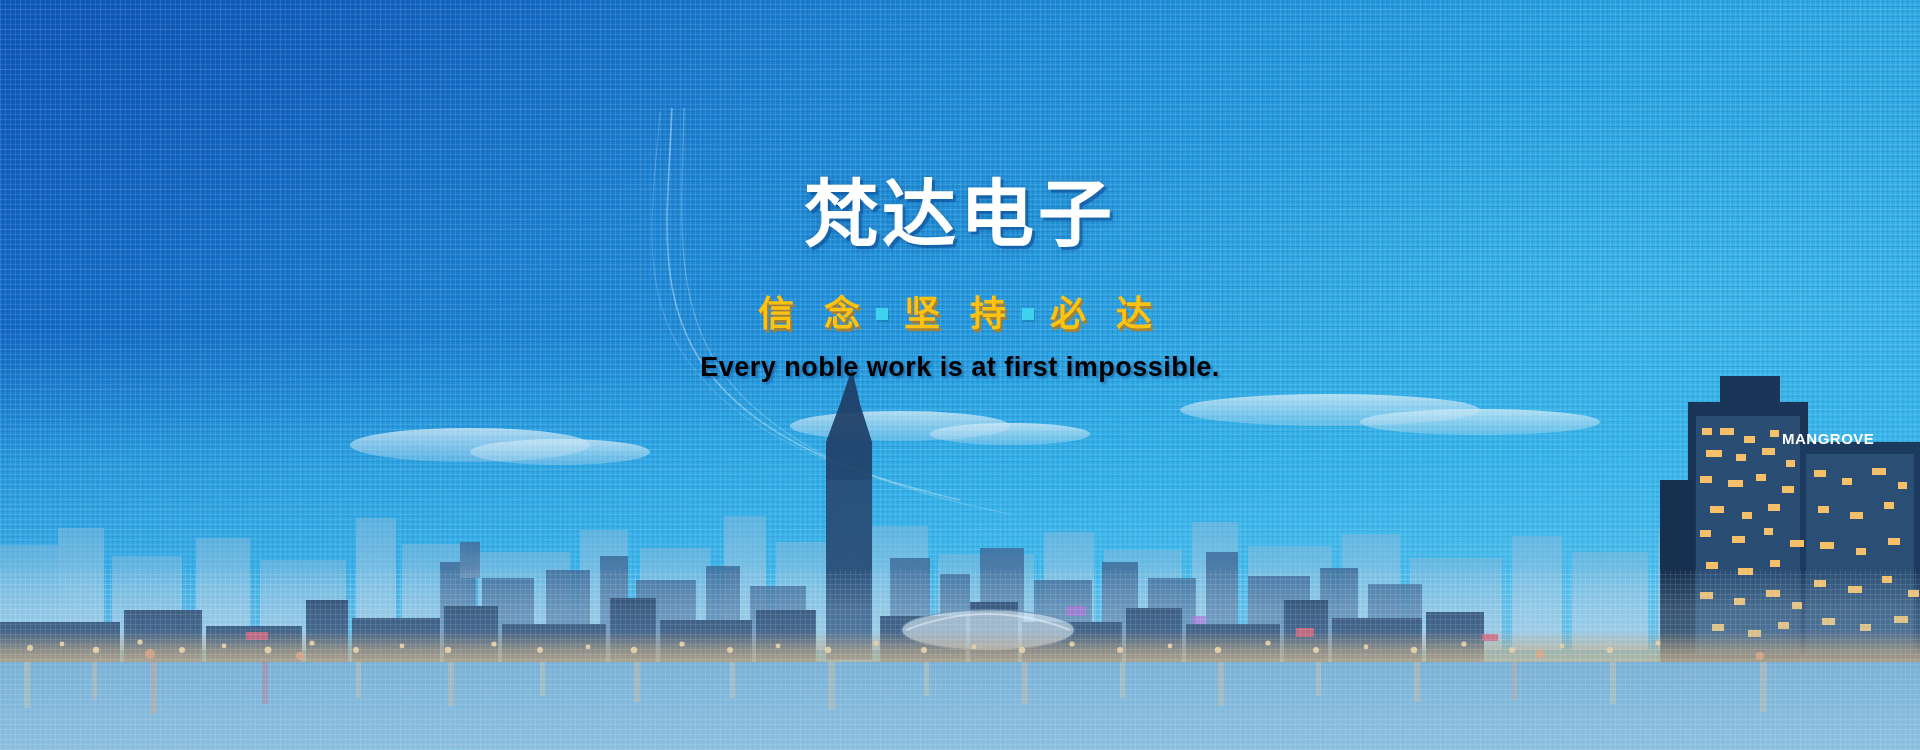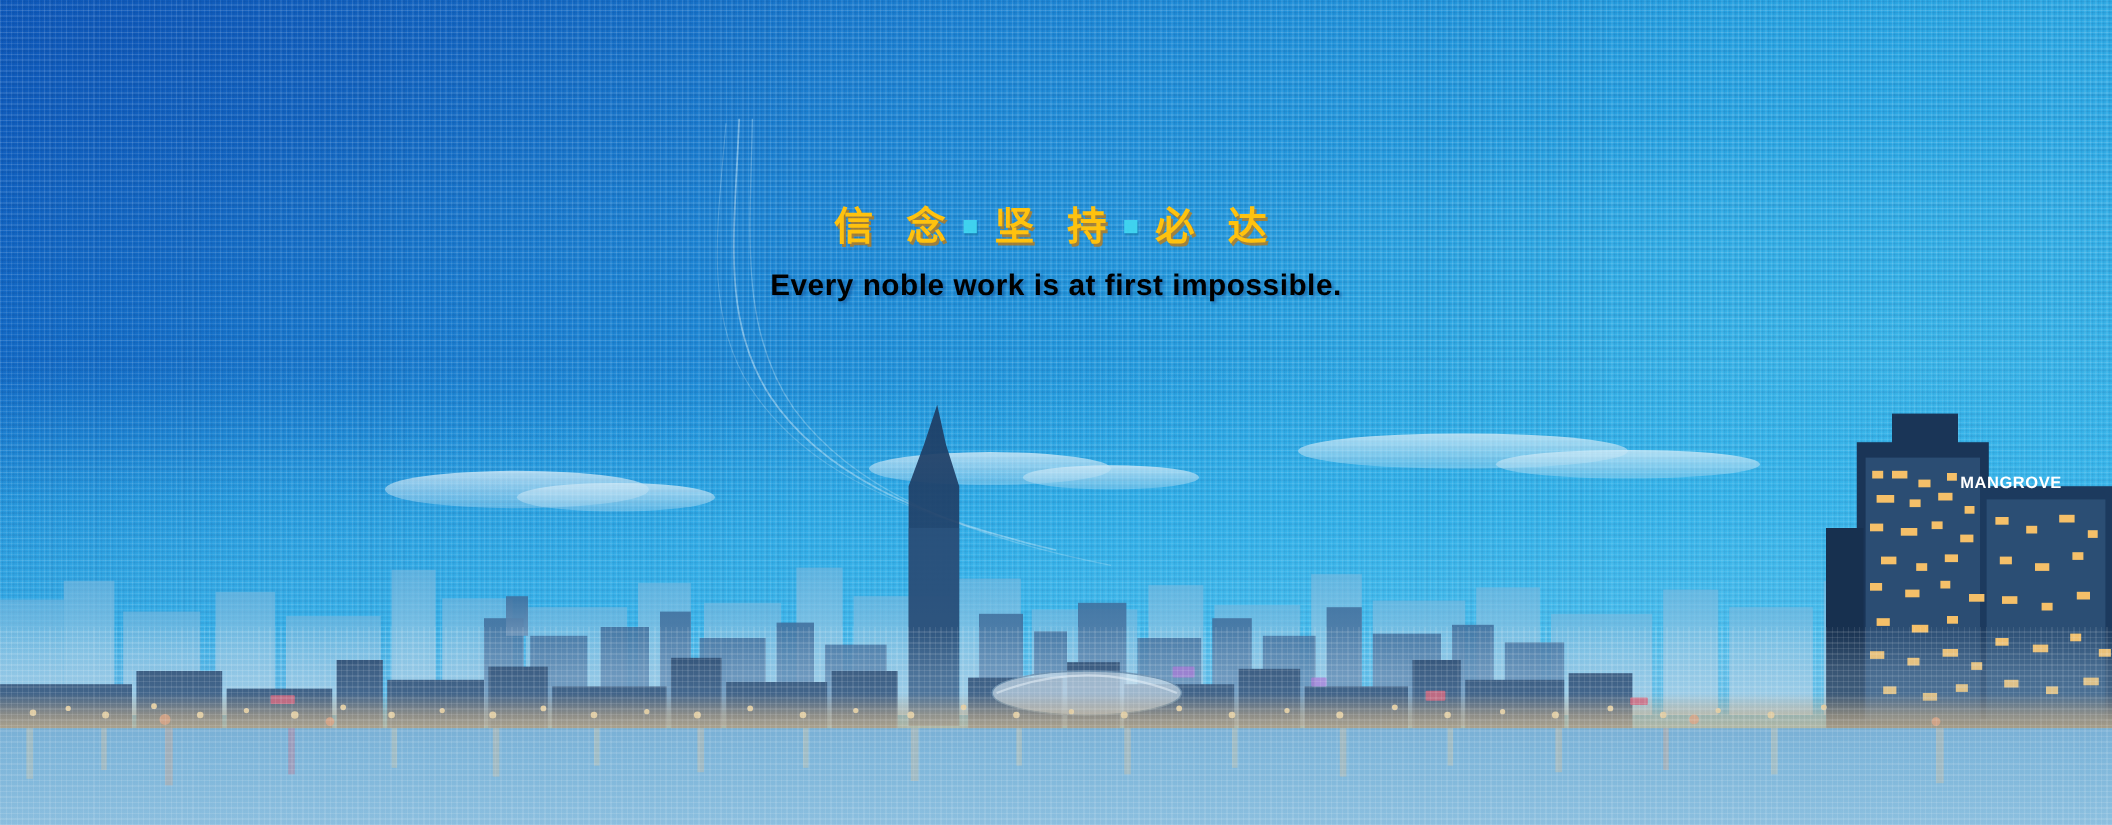--- a/index.html
+++ b/index.html
@@ -70,21 +70,21 @@
   }
   .title{
     font-size:74px;font-weight:bold;color:#ffffff;line-height:1;
     letter-spacing:4px;
     text-shadow:
       3px 3px 0 rgba(10,74,150,0.55),
       0 2px 10px rgba(8,60,130,0.35);
     margin:0;
   }
   .subtitle{
-    margin-top:10px;display:flex;align-items:center;
+    margin-top:44px;display:flex;align-items:center;
     font-size:36px;font-weight:bold;color:#FFC20E;
     letter-spacing:10px;line-height:1;
     text-shadow:2px 3px 0 rgba(198,122,10,0.75);
   }
   .sub-word{white-space:nowrap;}
   .sub-dot{
     display:inline-block;width:12px;height:12px;
     background:#3fd2ef;
     margin:0 16px 0 6px;
     box-shadow:1px 2px 0 rgba(20,120,160,0.5);
@@ -380,20 +380,21 @@
       <rect x="1610" y="332" width="6" height="42" fill="#ffd089"></rect>
       <rect x="1760" y="332" width="7" height="50" fill="#ffc27a"></rect>
     </g>
   </svg>
 
   <div class="water-glow"></div>
   <div class="water-mesh"></div>
 
   <div class="content">
 
+    <h1 class="title">梵达电子</h1>
 
     <div class="subtitle">
       <span class="sub-word">信 念</span>
       <span class="sub-dot"></span>
       <span class="sub-word">坚 持</span>
       <span class="sub-dot"></span>
       <span class="sub-word">必 达</span>
     </div>
 
     <div class="tagline">Every noble work is at first impossible.</div>

